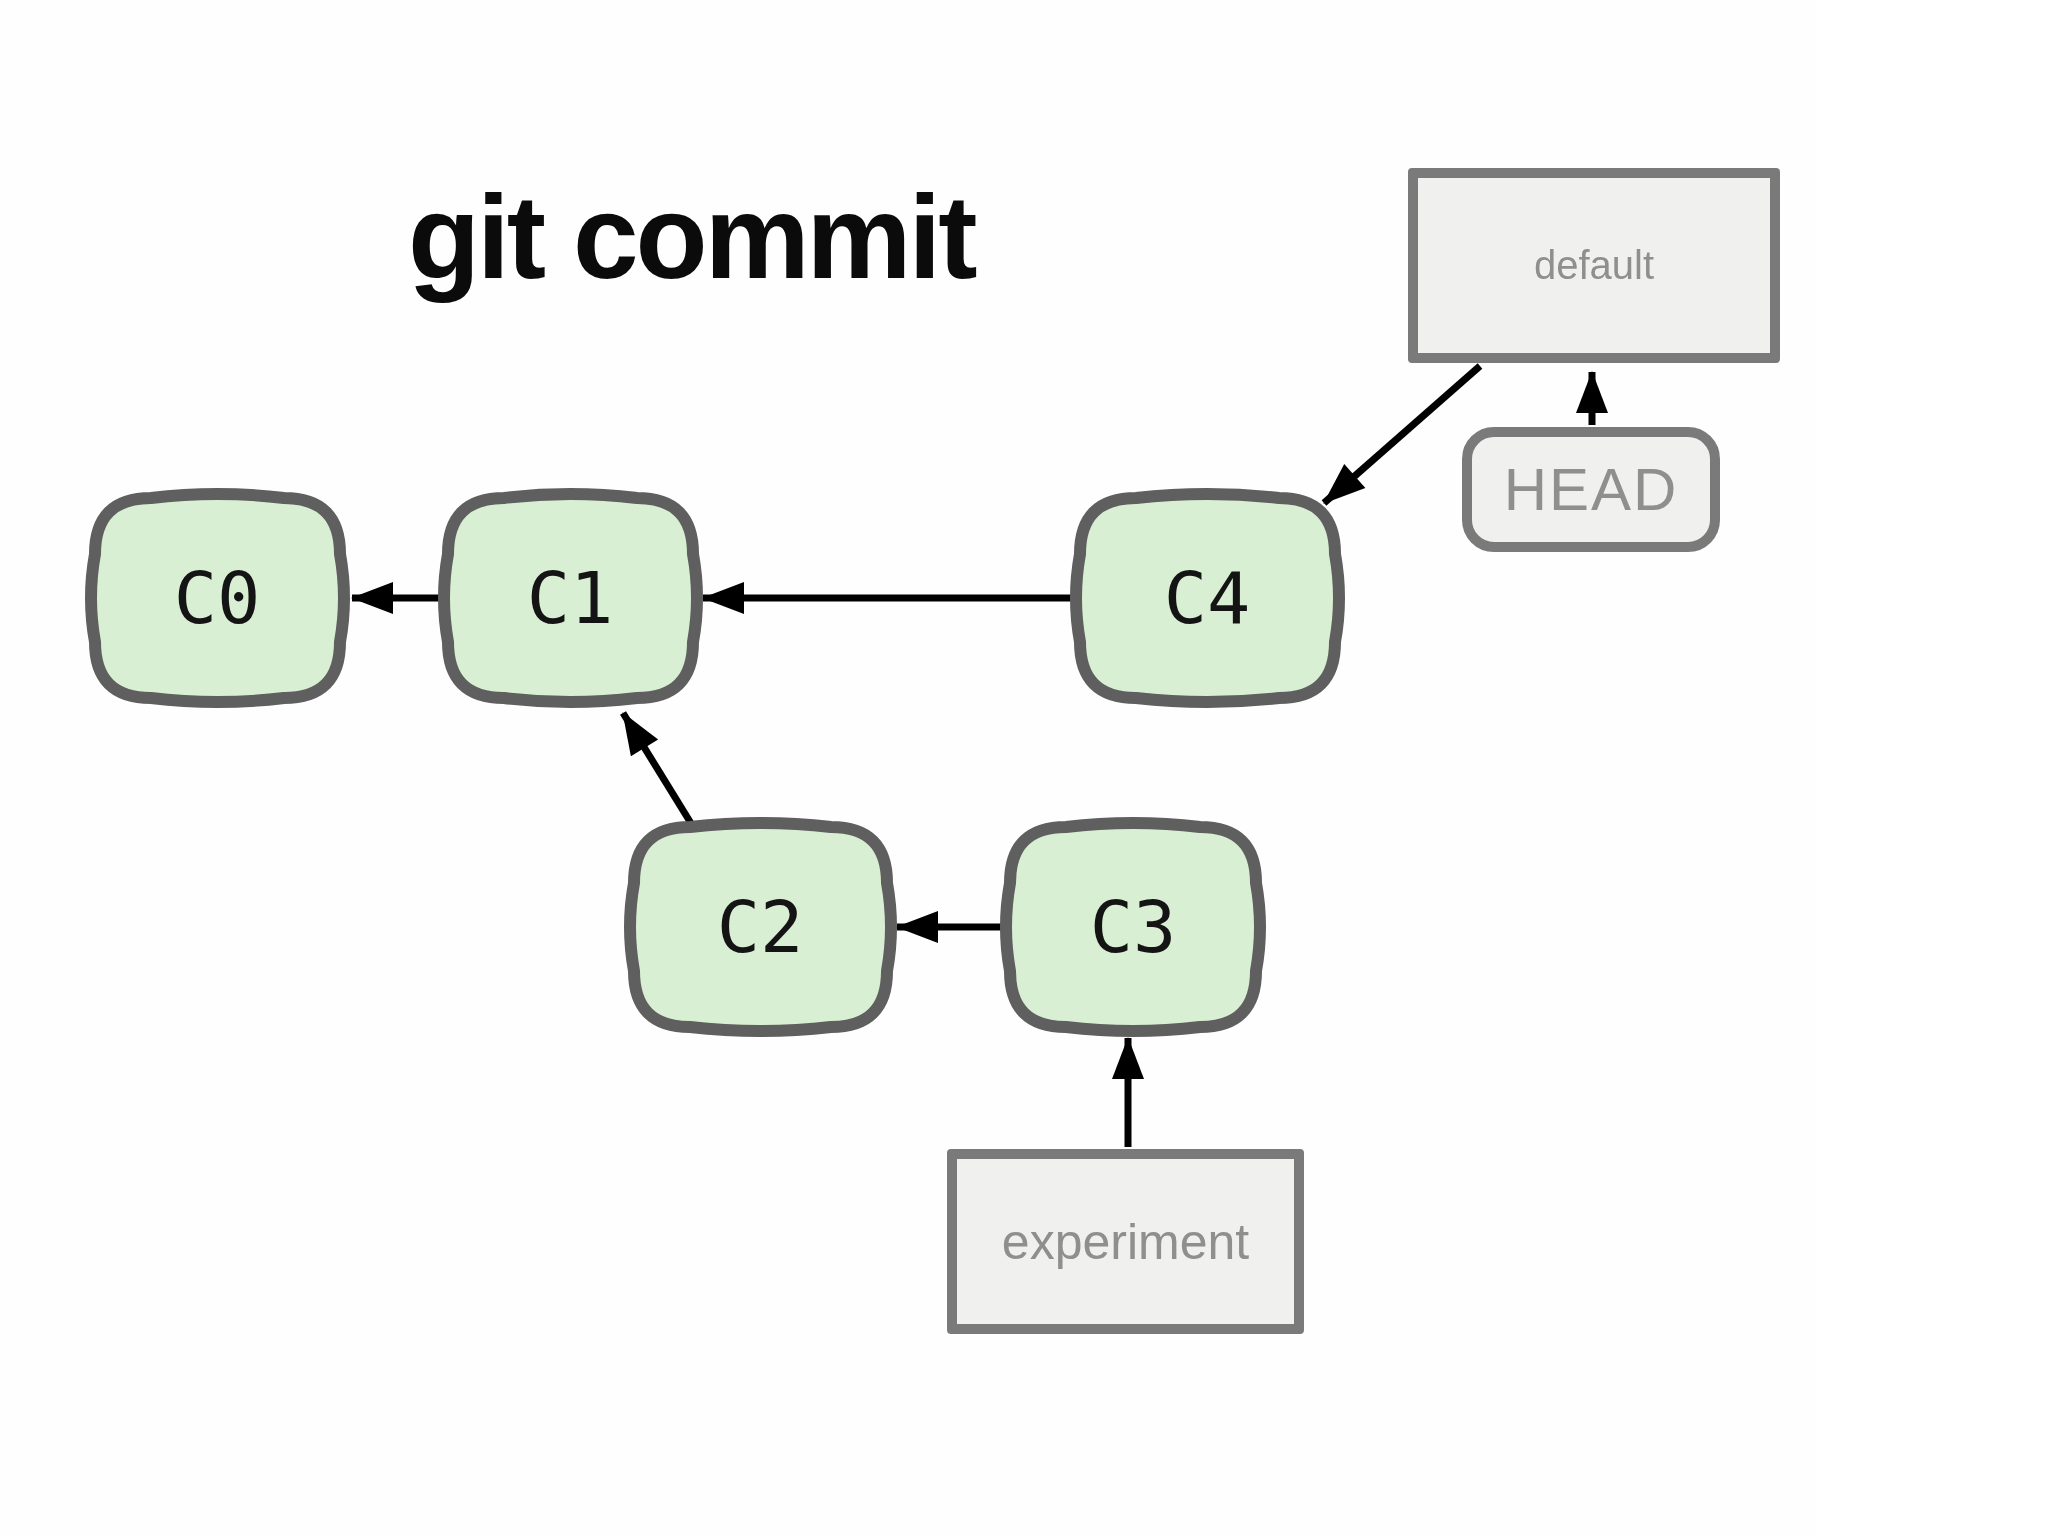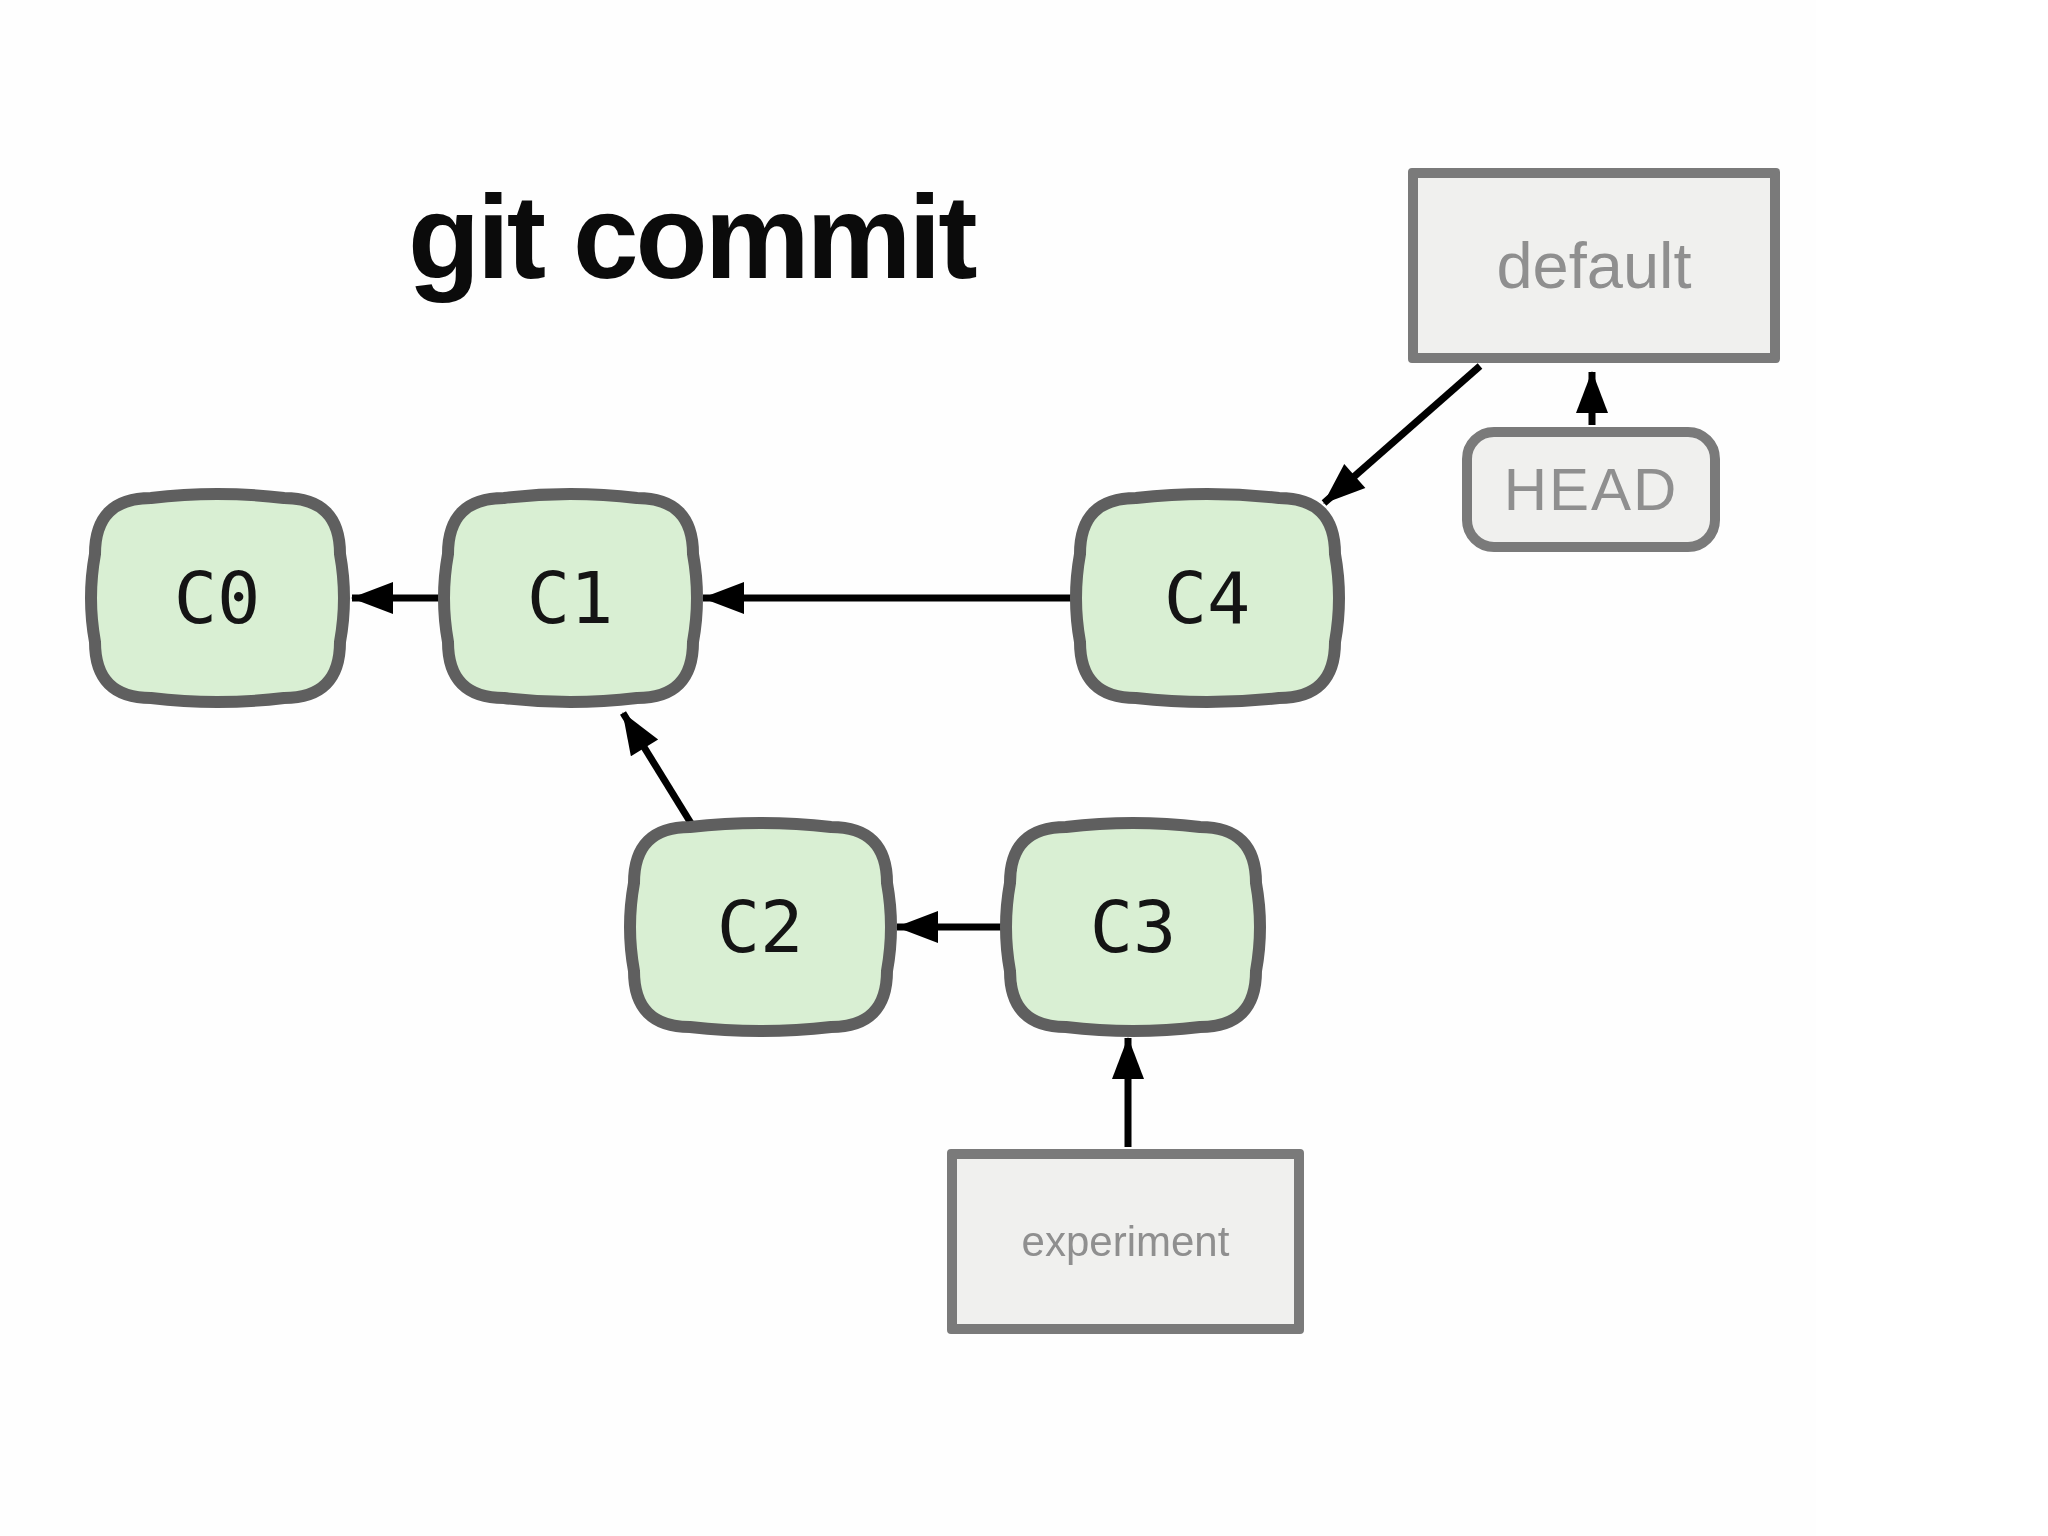--- a/index.html
+++ b/index.html
@@ -49,23 +49,23 @@
     box-sizing: border-box;
     background: #f0f0ee;
     border: 10px solid #7a7a7a;
     border-radius: 4px;
     display: flex;
     align-items: center;
     justify-content: center;
     color: #8f8f8f;
   }
   .branch-box.rounded { border-radius: 32px; }
-  .branch-label-default { font-size: 65px; }
+  .branch-label-default { font-size: 40px; }
   .branch-label-head { font-size: 60px; letter-spacing: 2px; }
-  .branch-label-experiment { font-size: 42px; }
+  .branch-label-experiment { font-size: 50px; }
 </style>
 </head>
 <body>
 
 <div class="stage">
 
   <div class="title">git commit</div>
 
   <svg class="diagram-layer" viewBox="0 0 2048 1536">
     <defs>

